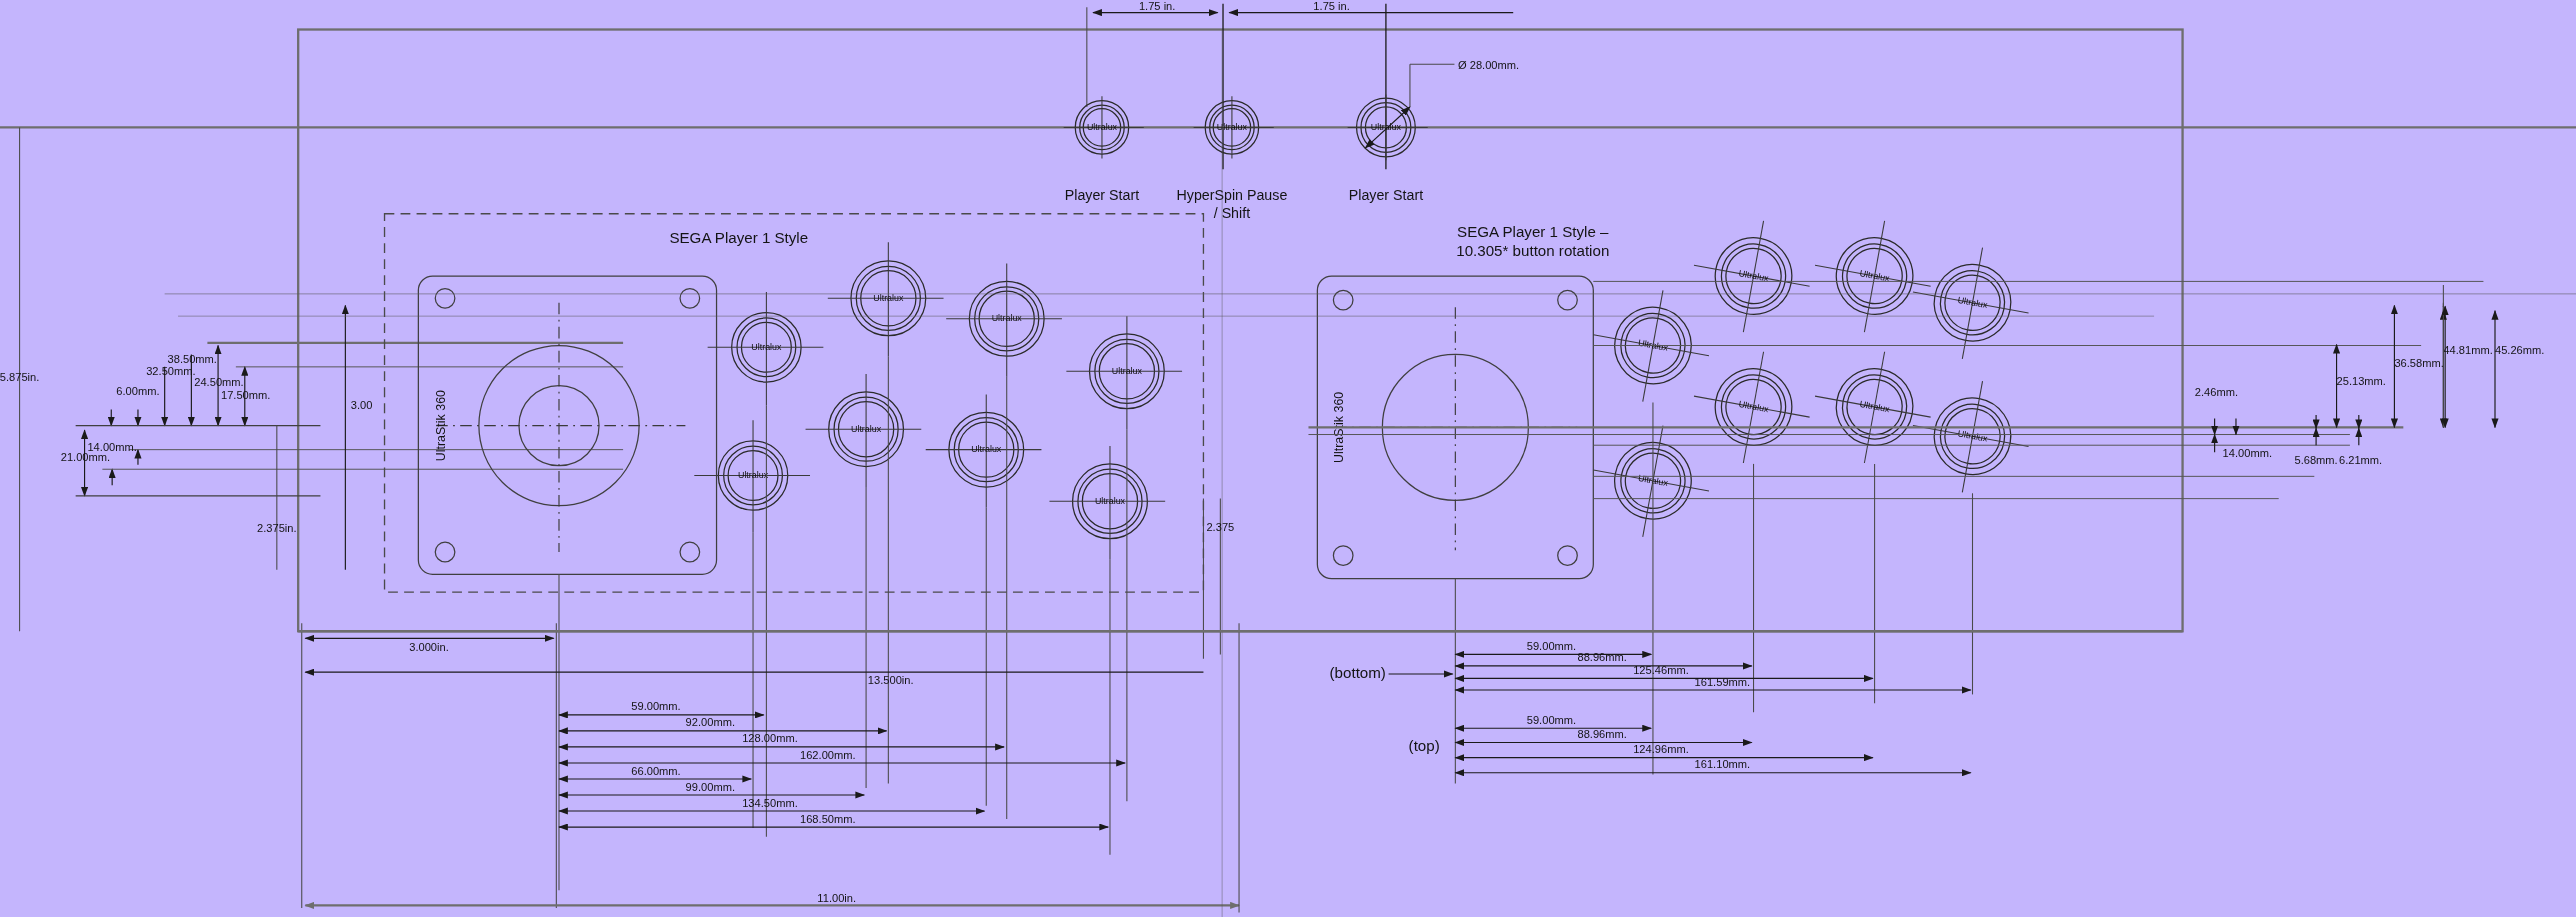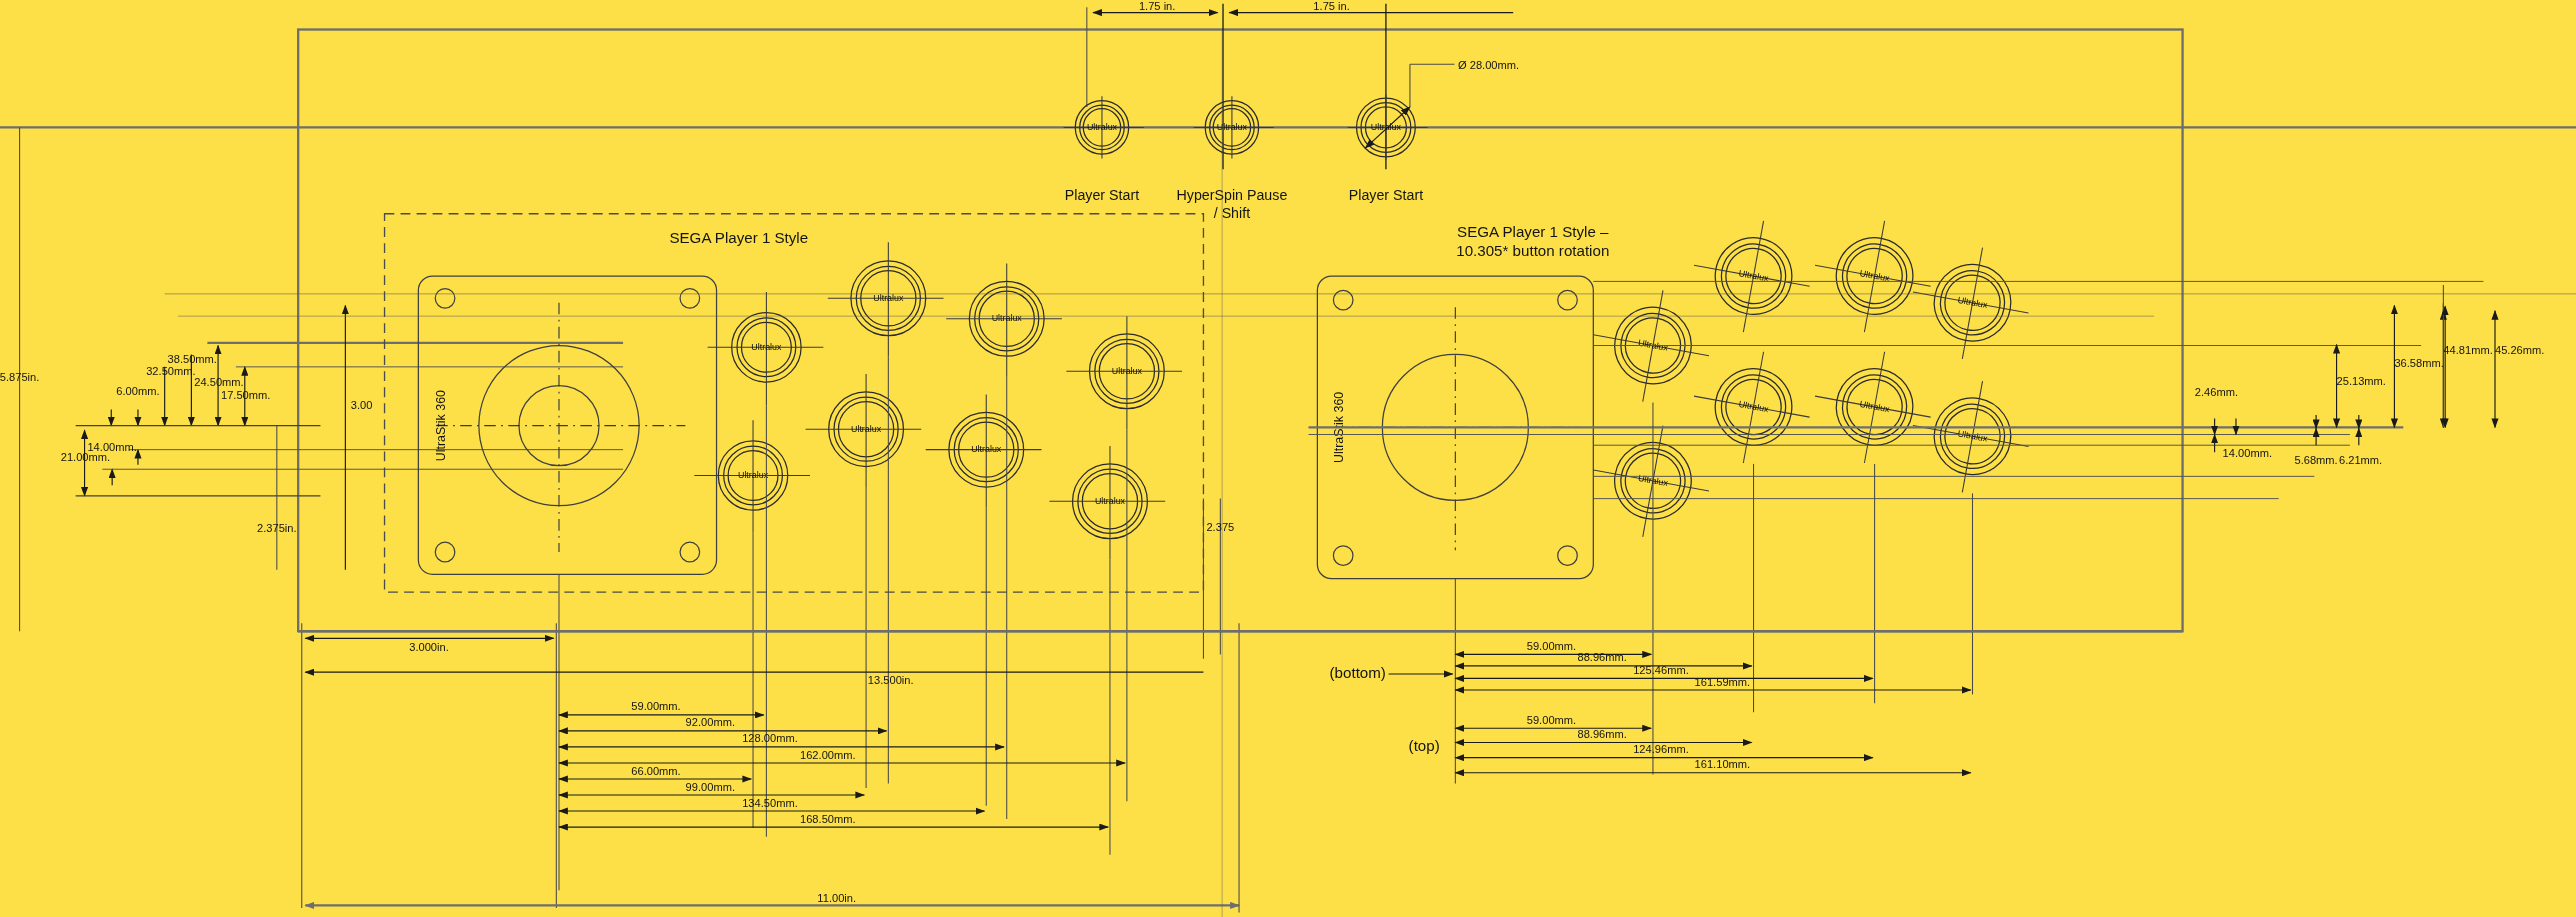--- a/index.html
+++ b/index.html
@@ -1,21 +1,21 @@
 <!DOCTYPE html>
 <html style="font-size:14.2px"><head>
 <meta charset="utf-8">
 <title>Arcade Control Panel CAD Drawing</title>
 <style>
   html,body{margin:0;padding:0;background:#ffffff;}
   body{
     font-family:"Liberation Sans", sans-serif;
     width:2576px;height:918px;overflow:hidden;position:relative;
   }
-  #root{position:relative;width:2576px;height:918px;background:#fde047;}
+  #root{position:relative;width:2576px;height:918px;background:#c4b5fd;}
   svg#cad{position:absolute;left:0;top:0;width:2576px;height:918px;display:block;}
   .ln{stroke:#3f3f3f;stroke-width:1.4;fill:none;}
   .ln-thin{stroke:#545454;stroke-width:1.1;fill:none;}
   .ln-thick{stroke:#6e6e6e;stroke-width:2.6;fill:none;}
   .ln-dark{stroke:#1e1e1e;stroke-width:1.5;fill:none;}
   .ctr{stroke:#3a3a3a;stroke-width:1.2;fill:none;}
   .dash{stroke:#4a4a4a;stroke-width:1.5;fill:none;stroke-dasharray:11 7;}
   .ctrdash{stroke:#3a3a3a;stroke-width:1.3;fill:none;stroke-dasharray:13 6 2 6;}
   .btn-ring{stroke:#2a2a2a;stroke-width:1.4;fill:none;}
   .dimline{stroke:#1a1a1a;stroke-width:1.3;fill:none;}

